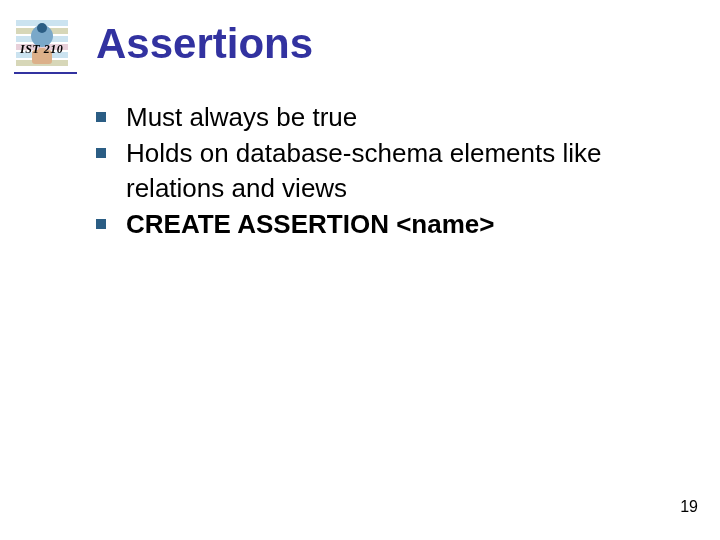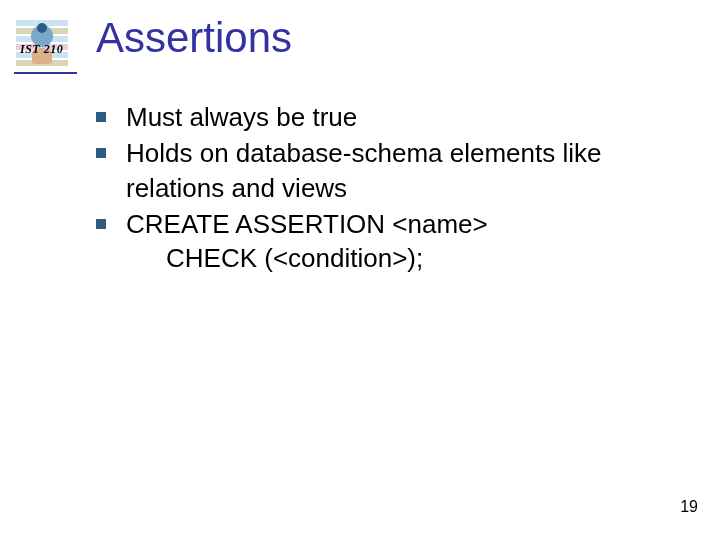--- a/index.html
+++ b/index.html
@@ -32,24 +32,24 @@
     left: 20px;
     font-family: "Times New Roman", serif;
     font-style: italic;
     font-weight: bold;
     font-size: 12px;
     color: #000;
     letter-spacing: 0.5px;
   }
   .title {
     position: absolute;
-    top: 14px;
+    top: 20px;
     left: 96px;
     font-size: 42px;
-    font-weight: 400;
+    font-weight: 700;
     color: #3232a0;
   }
   .title-underline {
     position: absolute;
     top: 72px;
     left: 14px;
     width: 63px;
     height: 2px;
     background: #3232a0;
   }
@@ -73,21 +73,21 @@
     flex: 0 0 auto;
   }
   .text {
     font-size: 26px;
     line-height: 1.32;
   }
   .indent {
     display: block;
     padding-left: 40px;
   }
-  .bold { font-weight: normal; }
+  .bold { font-weight: bold; }
   .page-num {
     position: absolute;
     right: 22px;
     bottom: 16px;
     font-size: 16px;
     color: #000;
   }
 </style>
 </head>
 <body>
@@ -118,18 +118,18 @@
     <div class="item">
       <div class="bullet"></div>
       <div class="text">Must always be true</div>
     </div>
     <div class="item">
       <div class="bullet"></div>
       <div class="text">Holds on database-schema elements like relations and views</div>
     </div>
     <div class="item">
       <div class="bullet"></div>
-      <div class="text"><span class="bold">CREATE ASSERTION &lt;name&gt;</span><span class="indent bold">CHECK (&lt;condition&gt;);</span></div>
+      <div class="text"><span class="bold">CREATE ASSERTION &lt;name&gt;</span></div>
     </div>
   </div>
 
   <div class="page-num">19</div>
 </div>
 
 </body></html>

